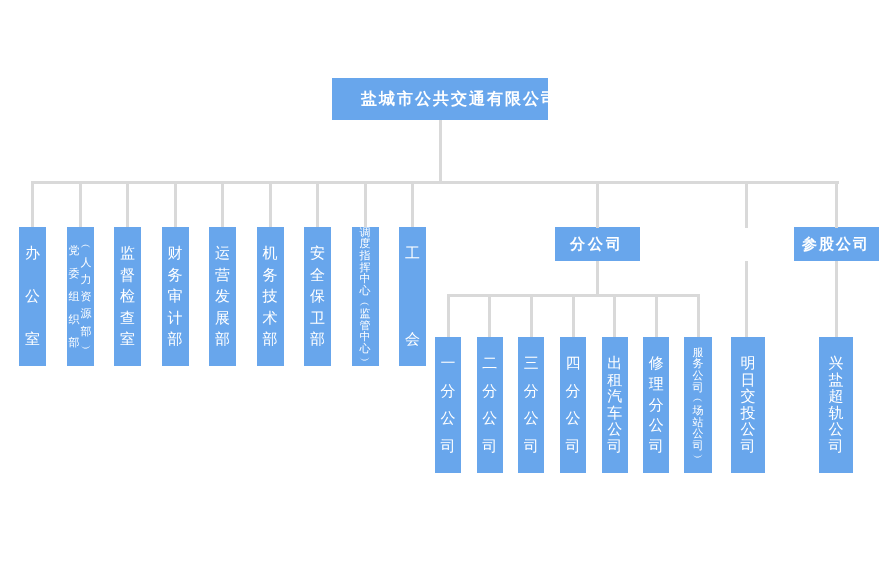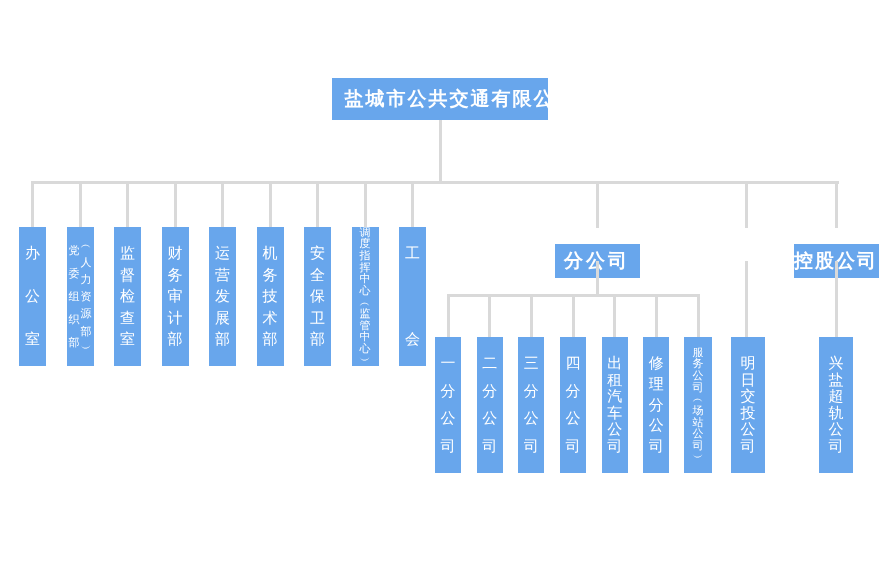--- a/index.html
+++ b/index.html
@@ -6,41 +6,41 @@
   #canvas{
     position:relative;width:880px;height:587px;background:var(--bg,#fff);
     font-family:"DejaVu Sans","Liberation Sans",sans-serif;overflow:hidden;
   }
   .line{position:absolute;background:var(--line,#d9d9d9);}
   .box{
     position:absolute;background:var(--node,#68a6ec);color:var(--node-text,#fff);
     box-sizing:border-box;
   }
   .h-box{display:flex;align-items:center;justify-content:center;font-weight:bold;white-space:nowrap;}
-  .root{font-size:19px;letter-spacing:2px;padding-left:40px;}
-  .group{font-size:19px;letter-spacing:3px;margin-top:17px;}
+  .root{font-size:16px;letter-spacing:2px;padding-left:40px;}
+  .group{font-size:15px;letter-spacing:3px;}
   .group.g2{letter-spacing:2px;}
   .v-box{
     display:flex;flex-direction:column;align-items:center;justify-content:space-between;
     padding:19px 0;font-size:15px;line-height:1;font-weight:normal;
   }
   .v-box .vch{display:block;}
   .v-box.small{justify-content:center;padding:5px 0;font-size:11px;line-height:1.06;}
   .v-box.small .vch{line-height:1.06;}
   .v-box.twocol{flex-direction:row;align-items:stretch;justify-content:center;gap:1px;padding:6px 0;font-size:11px;}
   .twocol .col{display:flex;flex-direction:column;align-items:center;justify-content:space-evenly;height:100%;}
 </style>
 </head>
 <body>
 
 <div id="canvas" style="--node: #68a6ec; --node-text: #ffffff; --line: #d9d9d9; --bg: #ffffff;">
 
   <div class="box h-box root" style="left:332px;top:78px;width:216px;height:42px">盐城市公共交通有限公司</div>
   <div class="box h-box group" style="left:554.5px;top:227px;width:85px;height:34px">分公司</div>
-  <div class="box h-box group g2" style="left:793.5px;top:227px;width:85px;height:34px">控股公司</div>
+  <div class="box h-box group g2" style="left:793.5px;top:227px;width:85px;height:34px">参股公司</div>
 
 <div class="line" style="left: 438.5px; top: 120px; width: 3px; height: 63px;"></div>
     <div class="line" style="left: 31px; top: 181px; width: 807.5px; height: 3px;"></div>
     <div class="line" style="left: 595.5px; top: 261px; width: 3px; height: 36px;"></div>
     <div class="line" style="left: 446.5px; top: 294px; width: 253px; height: 3px;"></div>
     <div class="line" style="left: 744.5px; top: 261px; width: 3px; height: 77px;"></div>
     <div class="line" style="left: 834.5px; top: 261px; width: 3px; height: 77px;"></div>
     <div class="line" style="left: 31px; top: 181px; width: 3px; height: 47px;"></div>
     <div class="line" style="left: 78.5px; top: 181px; width: 3px; height: 47px;"></div>
     <div class="line" style="left: 126px; top: 181px; width: 3px; height: 47px;"></div>

